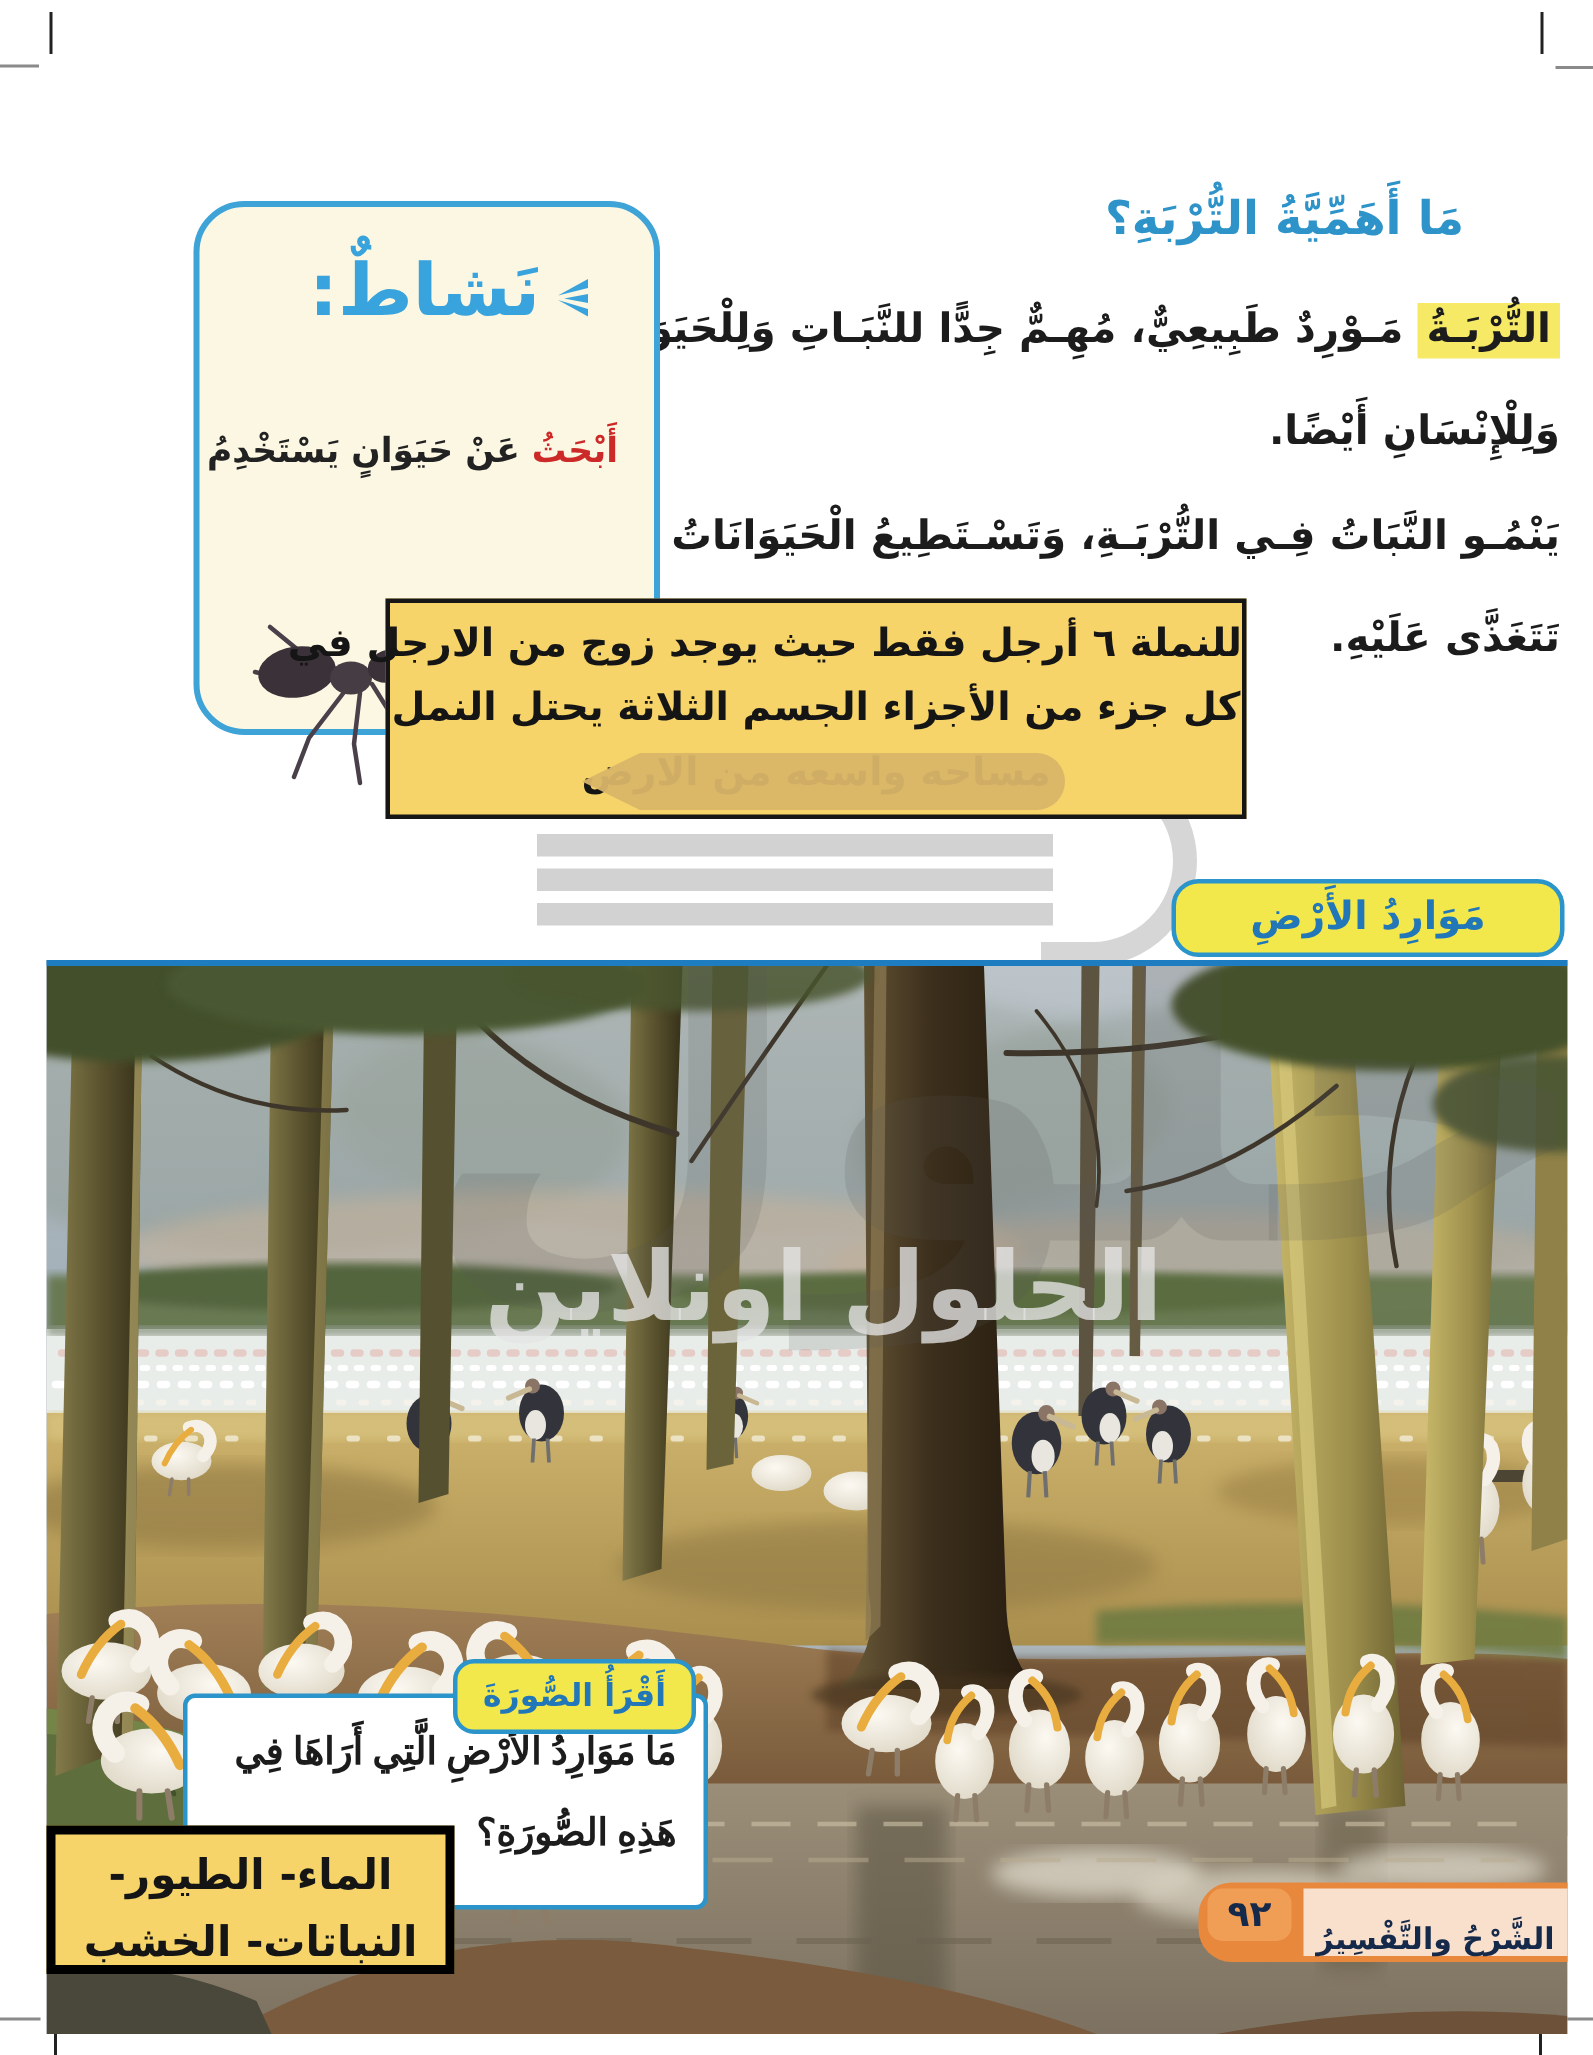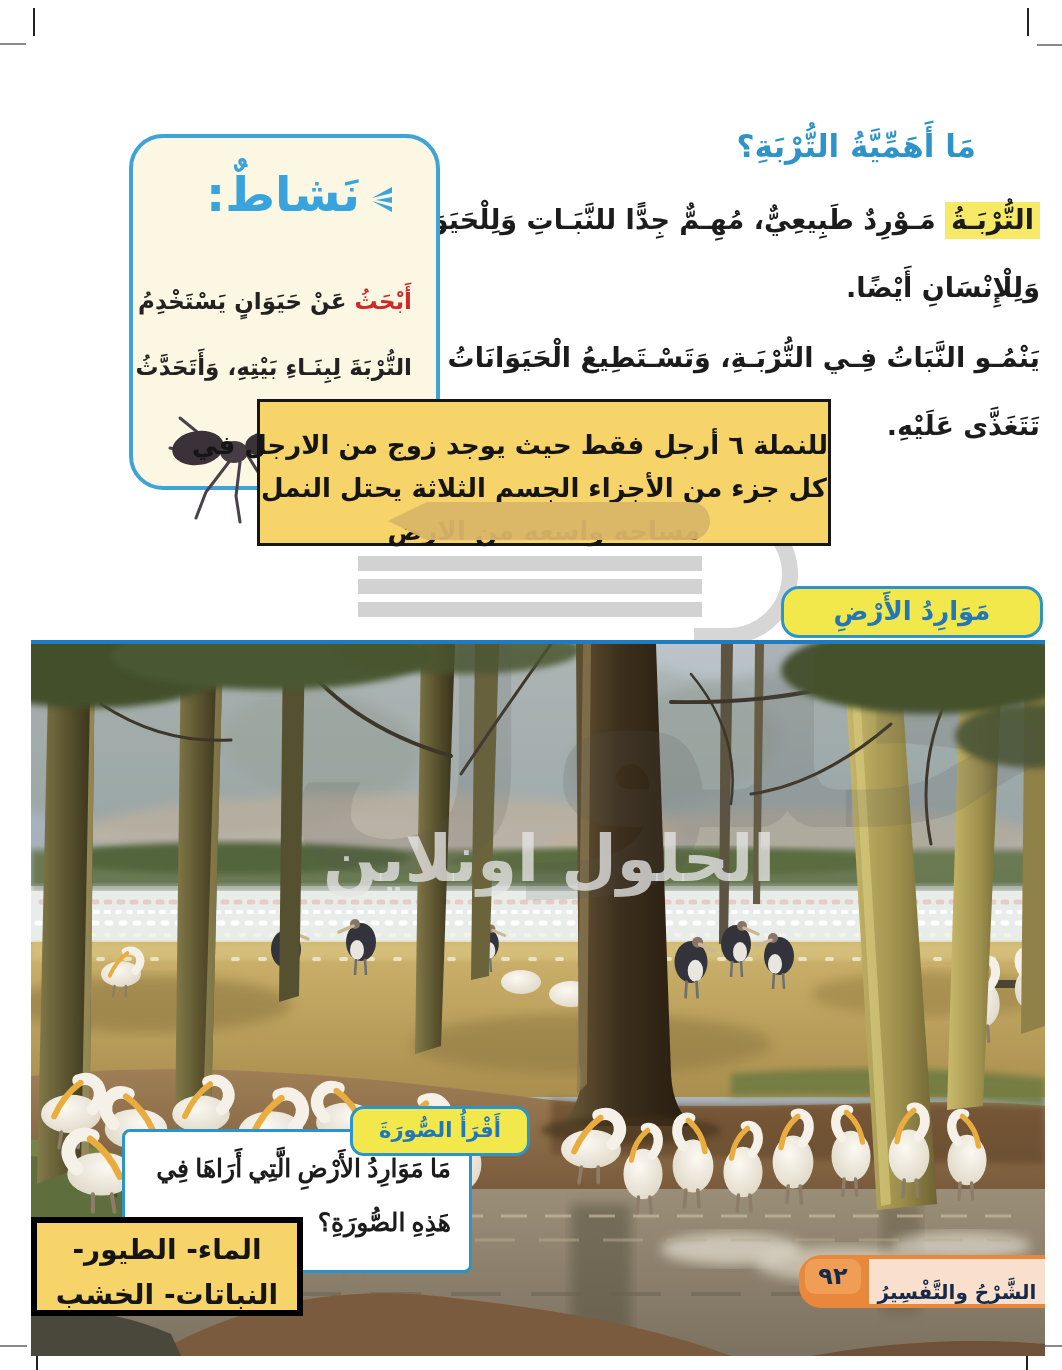--- a/index.html
+++ b/index.html
@@ -21,43 +21,43 @@
   
   .actbox{left:129px;top:134px;width:303px;height:348px;background:#fbf7e3;
           border:4px solid #3ea3d7;border-radius:34px;}
   .acttitle{top:28px;right:40px;font-size:48px;font-weight:bold;color:#38a3dc;
             white-space:nowrap;}
   .actline{right:24px;font-size:23px;font-weight:600;color:#222;white-space:nowrap;}
   .red{color:#cc2a28;font-weight:bold;}
 
   
   .notebox{left:257px;top:399px;width:574px;height:147px;background:#f6d469;
-           border:3px solid #161616;z-index:6;text-align:center;padding-top:22px;
+           border:3px solid #161616;z-index:6;text-align:center;padding-top:6px;
            box-sizing:border-box;}
   .noteline{font-size:26px;font-weight:bold;color:#151515;line-height:43px;white-space:nowrap;}
   .note-arrow{position:absolute;left:128px;bottom:3px;width:322px;height:38px;
               background:#d9b568;border-radius:0 20px 20px 0;
               clip-path:polygon(0 50%,12% 0,100% 0,100% 100%,12% 100%);opacity:.95;}
   .ansbox{left:31px;top:1217px;width:272px;height:99px;background:#f6d469;
           border:6px solid #000000;z-index:8;text-align:center;padding-top:4px;
           box-sizing:border-box;}
   .ansline{font-size:28px;font-weight:bold;color:#151515;line-height:45px;white-space:nowrap;}
 
   
   .wmbar{left:358px;width:344px;height:15px;background:#d2d2d2;z-index:1;}
   .wmring{left:694px;top:504px;width:104px;height:140px;border:16px solid #d6d6d6;
           border-left:none;border-radius:0 78px 78px 0;box-sizing:border-box;z-index:0;}
 
   
   .pill{background:#f3e84b;border:3px solid #2a94cb;border-radius:14px;
         color:#2277b8;font-weight:bold;text-align:center;box-sizing:border-box;}
   .pill-section{left:781px;top:586px;width:262px;height:52px;font-size:26px;
                 line-height:44px;z-index:7;border-radius:18px;}
-  .pill-read{left:302px;top:1106px;width:180px;height:50px;font-size:21px;
-             line-height:42px;z-index:9;margin-left:48px;}
+  .pill-read{left:302px;top:1106px;width:162px;height:50px;font-size:21px;
+             line-height:42px;z-index:9;}
 
   
   .photo{left:31px;top:640px;width:1014px;height:716px;border-top:4px solid #1d7dc0;
          box-sizing:border-box;overflow:hidden;background:#aab4ba;z-index:2;}
   .wm-logo{right:-20px;top:-70px;font-size:300px;font-weight:bold;
            color:rgba(90,90,90,0.16);z-index:3;line-height:1;}
   .wm-ar{left:292px;top:178px;font-size:64px;font-weight:bold;
          color:rgba(228,228,228,0.78);z-index:3;letter-spacing:6px;}
   .wm-en{left:296px;top:248px;font-size:42px;color:rgba(215,215,215,0.66);
          z-index:3;letter-spacing:16px;font-weight:600;}
@@ -108,21 +108,20 @@
     <span class="red">أَبْحَثُ</span>
     <span>عَنْ حَيَوَانٍ يَسْتَخْدِمُ</span>
   </div>
   <div class="abs acttitle rtl">
     <svg width="34" height="34" viewBox="0 0 34 34" style="vertical-align:middle;margin-left:2px;">
       <path d="M30,6 L10,17 L30,12 Z" fill="#38a3dc"></path>
       <path d="M30,16 L14,19 L30,22 Z" fill="#38a3dc"></path>
       <path d="M30,26 L10,20 L30,31 Z" fill="#38a3dc"></path>
     </svg><span>نَشاطٌ:</span>
   </div>
-  <div class="abs actline rtl" style="top:216px;">التُّرْبَةَ لِبِنَـاءِ بَيْتِهِ، وَأَتَحَدَّثُ</div>
 </div>
 
 <svg class="abs" style="left:136px;top:396px;z-index:5;" width="210" height="140" viewBox="0 0 210 140">
   <g stroke="#4a4049" stroke-width="3" fill="none" stroke-linecap="round">
     <path d="M96,62 L70,96 L60,122"></path>
     <path d="M104,66 L100,100 L104,126"></path>
     <path d="M112,60 L132,92 L138,118"></path>
     <path d="M92,52 L66,40 L44,22"></path>
     <path d="M88,56 L60,58 L34,52"></path>
     <path d="M118,42 L138,28 L158,10"></path>

